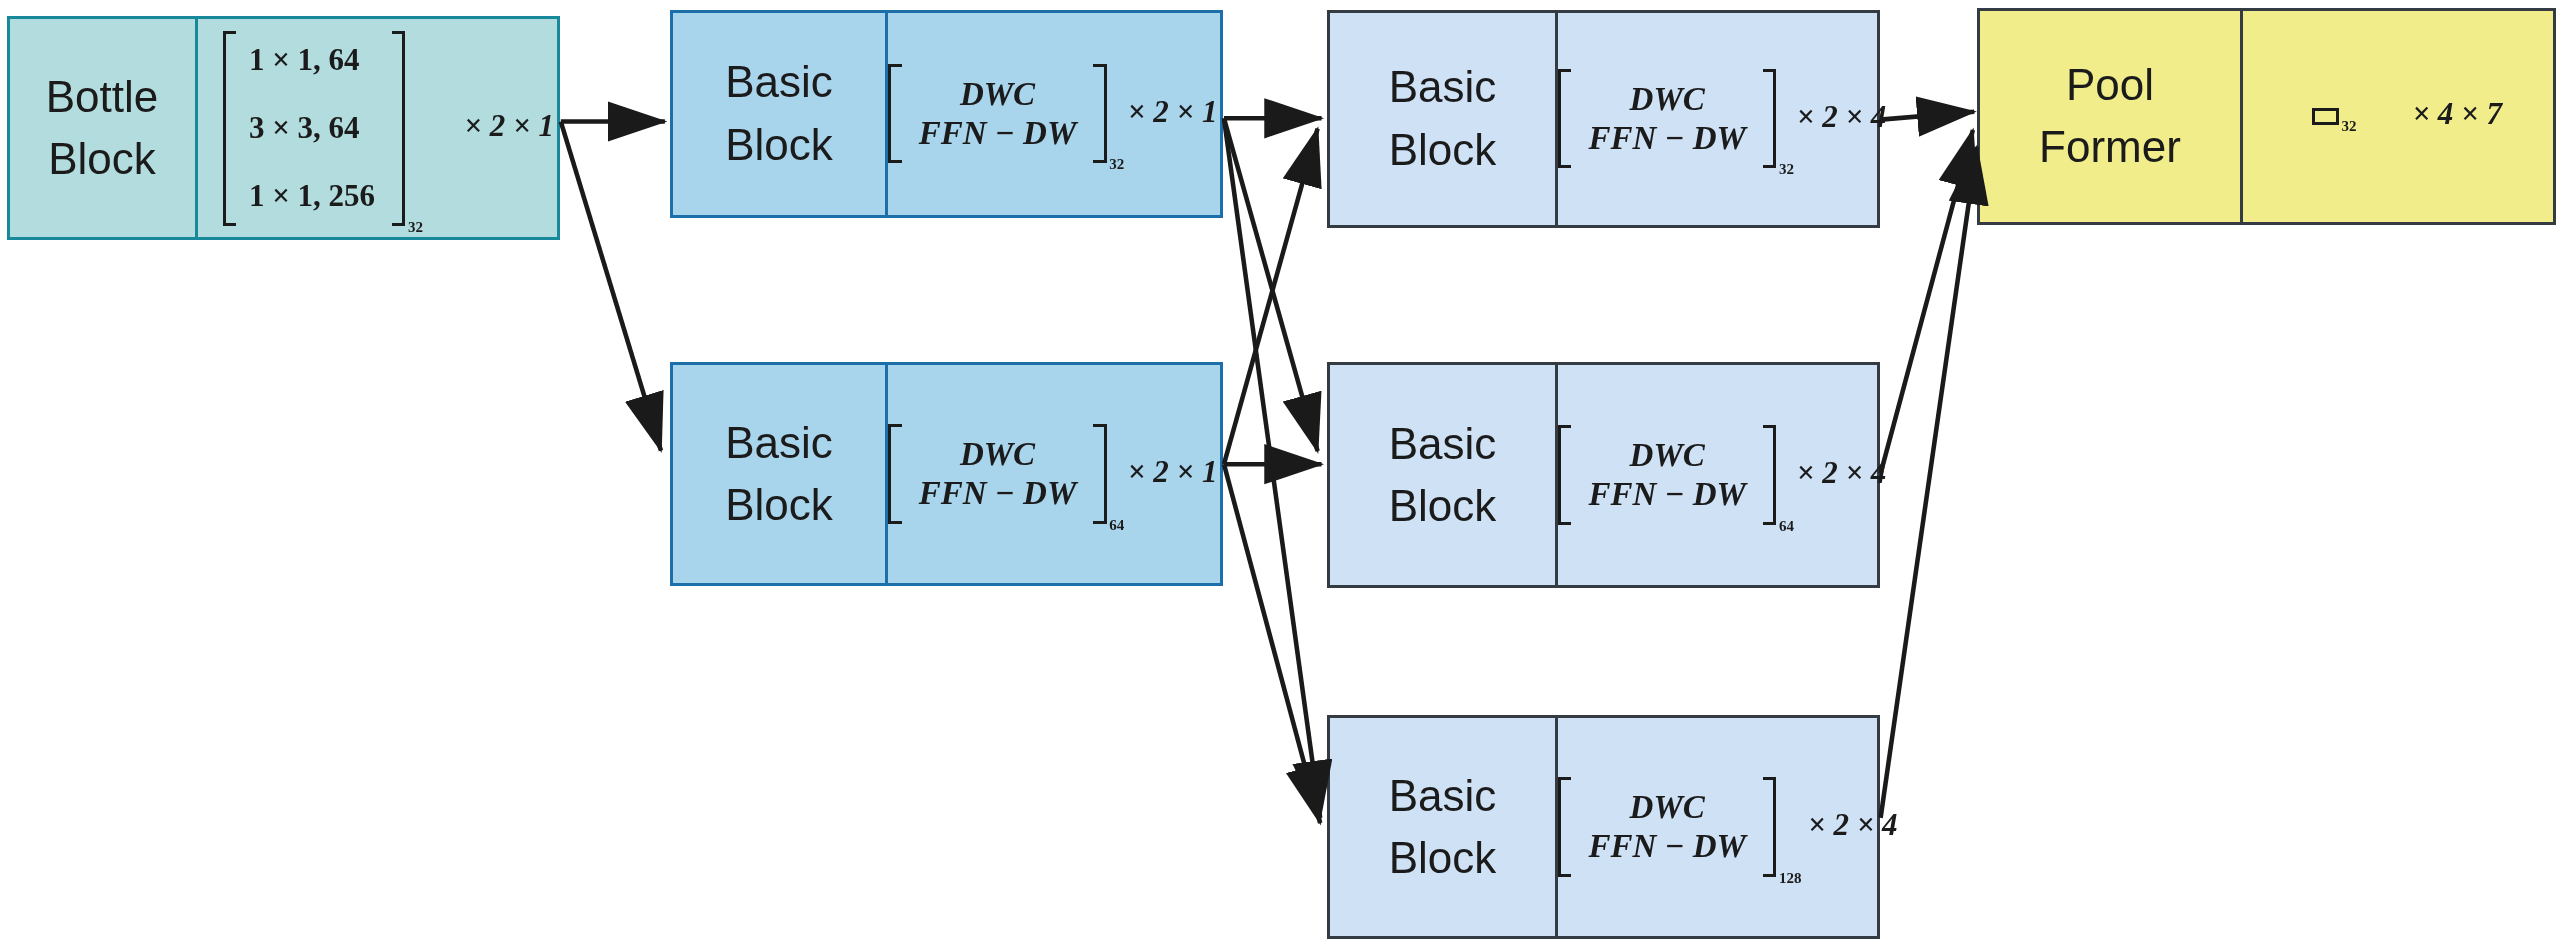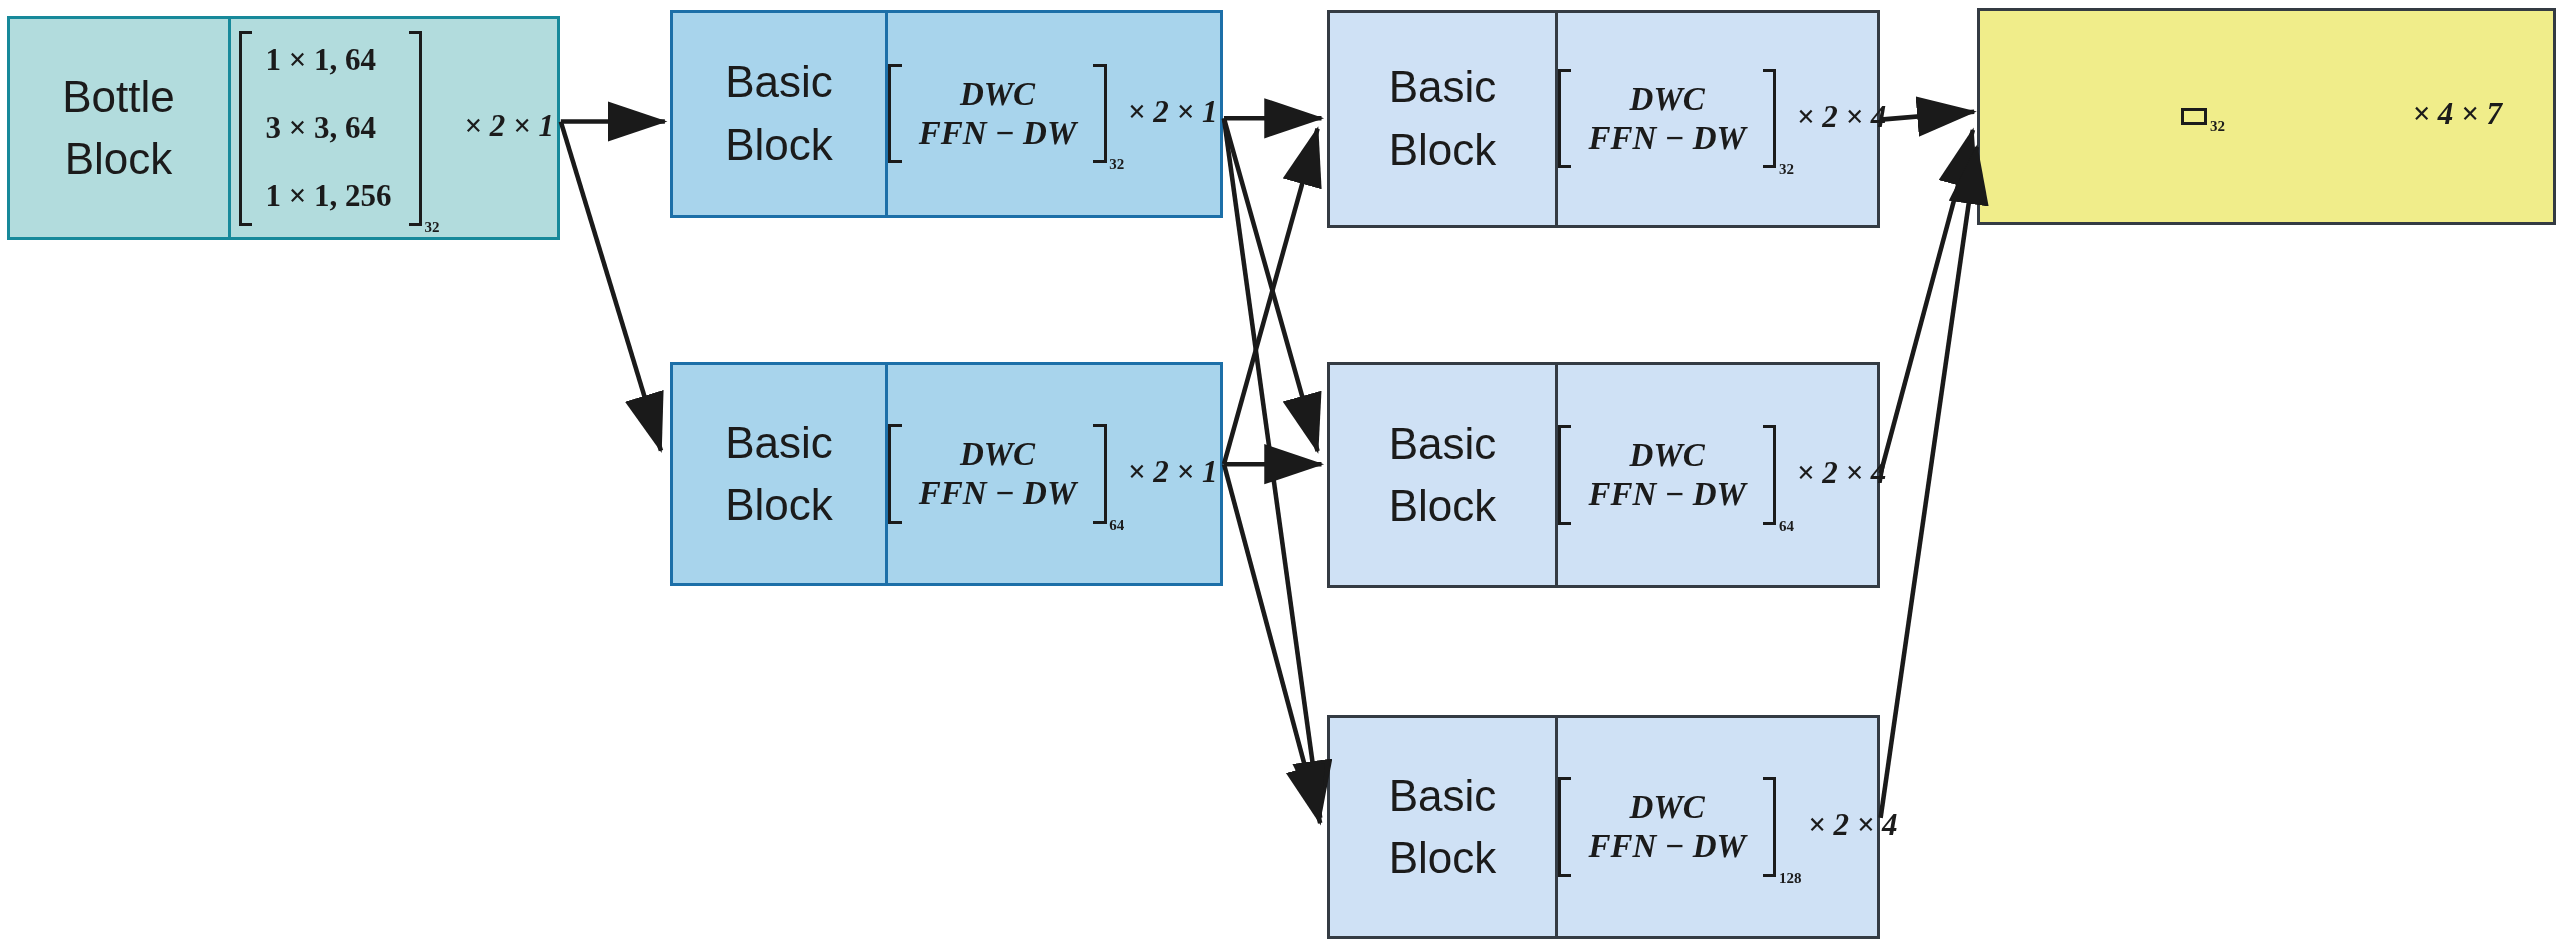--- a/index.html
+++ b/index.html
@@ -53,21 +53,21 @@
     font-size:31px;font-weight:bold;white-space:nowrap;font-style:italic;
   }
   #arrows{position:absolute;left:0;top:0;pointer-events:none;}
 </style>
 </head>
 <body>
 
 <div id="canvas">
 
   <div class="block c-bn" style="left:6.5px;top:16.3px;width:553px;height:224px;">
-    <div class="label" style="width:221px;">
+    <div class="label" style="width:188px;">
       <span>Bottle</span>
       <span>Block</span>
     </div>
     <div class="formula" style="padding-right:111px;">
       <span class="matrix">
         <span class="br l"></span>
         <span class="rows rows-left">
           <span class="row-num">1 × 1, 64</span>
           <span class="row-num">3 × 3, 64</span>
           <span class="row-num">1 × 1, 256</span>
@@ -168,20 +168,24 @@
           <span class="row-sym">FFN − DW</span>
         </span>
         <span class="br r"></span>
         <span class="msub">128</span>
       </span>
       <span class="mult" style="right:5.2px;">× 2 × 4</span>
     </div>
   </div>
 
   <div class="block c-pf" style="left:1977px;top:7.8px;width:579px;height:217px;">
+    <div class="label" style="width:263px;">
+      <span>Pool</span>
+      <span>Former</span>
+    </div>
     <div class="formula" style="padding-right:130px;">
       <span class="matrix">
         <span class="br l"></span>
         <span class="br r"></span>
         <span class="msub">32</span>
       </span>
       <span class="mult" style="right:51px;">× 4 × 7</span>
     </div>
   </div>
 

